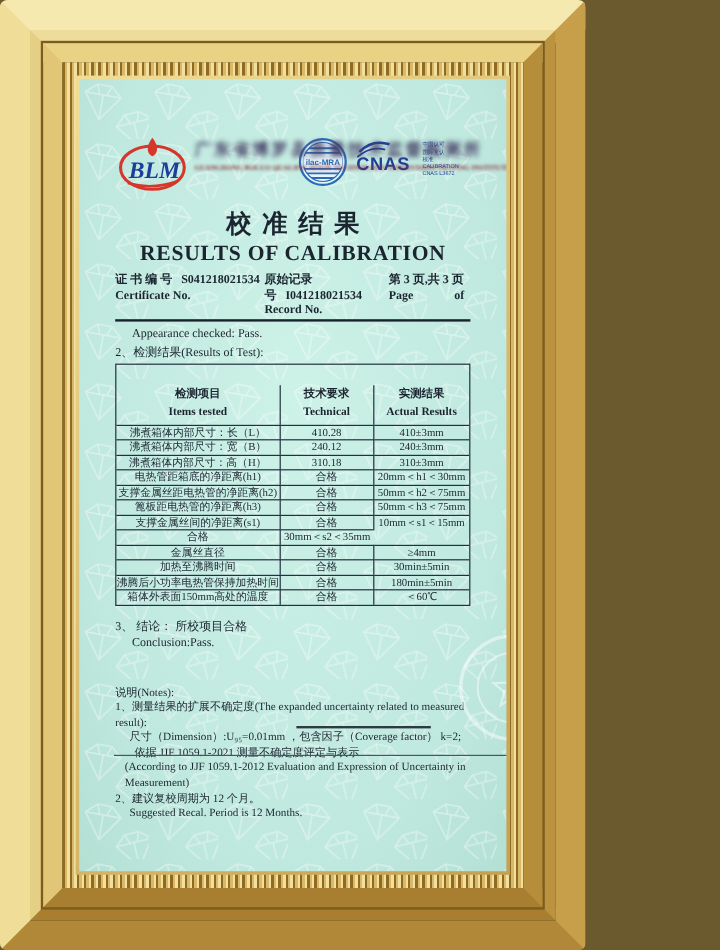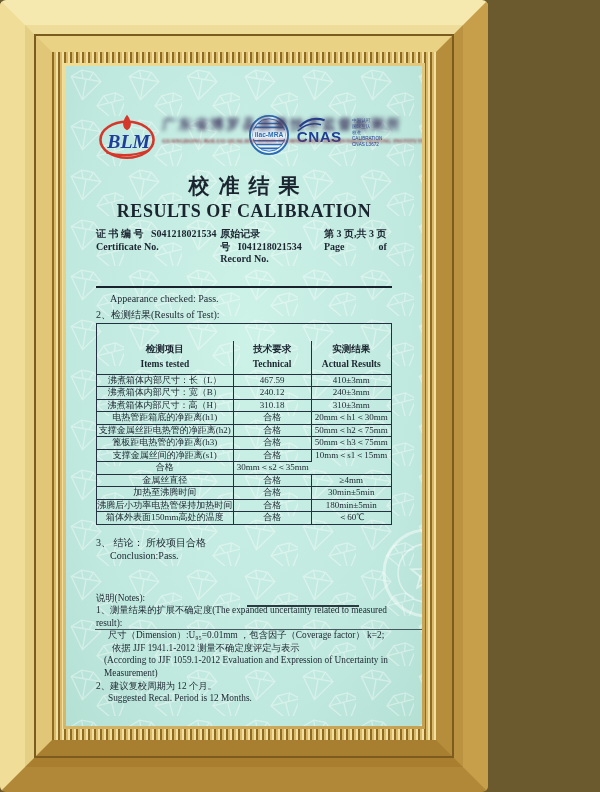--- a/index.html
+++ b/index.html
@@ -27,21 +27,21 @@
            filter:blur(2.2px);white-space:nowrap;}
   .inst-en{font-size:6px;font-weight:bold;color:#8a2f3c;filter:blur(1.2px);
            white-space:nowrap;margin-top:4px;}
   .acc-text{font-size:4.6px;line-height:6px;color:#1d3e9a;font-family:"Liberation Sans",sans-serif;
             padding-top:4px;width:40px;}
   
   .title-cn{margin-top:9px;text-align:center;font-size:21px;font-weight:bold;
             letter-spacing:9px;padding-left:9px;line-height:26px;}
   .title-en{margin-top:2px;text-align:center;font-size:18px;font-weight:bold;letter-spacing:.6px;}
   
-  .cert-row{margin-top:6px;display:flex;border-bottom:2.5px solid #17222d;padding-bottom:20px;}
+  .cert-row{margin-top:6px;display:flex;border-bottom:2.5px solid #17222d;padding-bottom:0;}
   .cert-cell{line-height:12.5px;font-size:10px;}
   .cert-cell .l1{font-weight:bold;}
   .cert-cell .l2{font-weight:bold;}
   .cc1{width:42%;} .cc2{width:35%;} .cc3{width:23%;}
   .pgap{display:inline-block;width:34px;}
   
   .sec{font-size:10px;line-height:13px;margin-top:4px;}
   .sec .en{padding-left:14px;}
   .sec2{font-size:10px;margin-top:3px;line-height:13px;}
   
@@ -174,21 +174,21 @@
             <div>Technical requirements</div>
           </div>
           <div class="t-c">
             <div>实测结果</div>
             <div>Actual Results</div>
           </div>
         </div>
         <div class="t-body">
           <div class="t-row">
             <div class="t-c">沸煮箱体内部尺寸：长（L）</div>
-            <div class="t-c">467.59</div>
+            <div class="t-c">410.28</div>
             <div class="t-c">410±3mm</div>
           </div>
           <div class="t-row">
             <div class="t-c">沸煮箱体内部尺寸：宽（B）</div>
             <div class="t-c">240.12</div>
             <div class="t-c">240±3mm</div>
           </div>
           <div class="t-row">
             <div class="t-c">沸煮箱体内部尺寸：高（H）</div>
             <div class="t-c">310.18</div>
@@ -243,21 +243,21 @@
 
       <div class="concl">
         <div>3、 结论： 所校项目合格</div>
         <div class="en">Conclusion:Pass.</div>
       </div>
 
       <div class="notes">
         <div>说明(Notes):</div>
         <div>1、测量结果的扩展不确定度(The expanded uncertainty related to measured result):</div>
         <div class="i1">尺寸（Dimension）:U₉₅=0.01mm ，包含因子（Coverage factor）  k=2;</div>
-        <div class="i2">依据 JJF 1941.1-2012 测量不确定度评定与表示</div>
+        <div class="i2">依据 JJF 1059.1-2021 测量不确定度评定与表示</div>
         <div class="i3">(According to JJF 1059.1-2012 Evaluation and Expression of Uncertainty in Measurement)</div>
         <div>2、建议复校周期为 12 个月。</div>
         <div class="i1">Suggested Recal. Period is 12 Months.</div>
       </div>
     </div>
 
     <div class="end-line"></div>
     <div class="footer-rule"></div>
 
     <svg class="emboss" width="92" height="92" viewBox="0 0 92 92">

